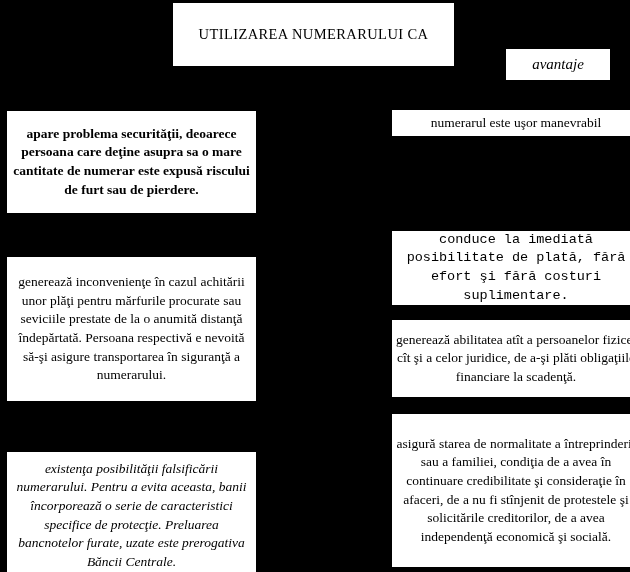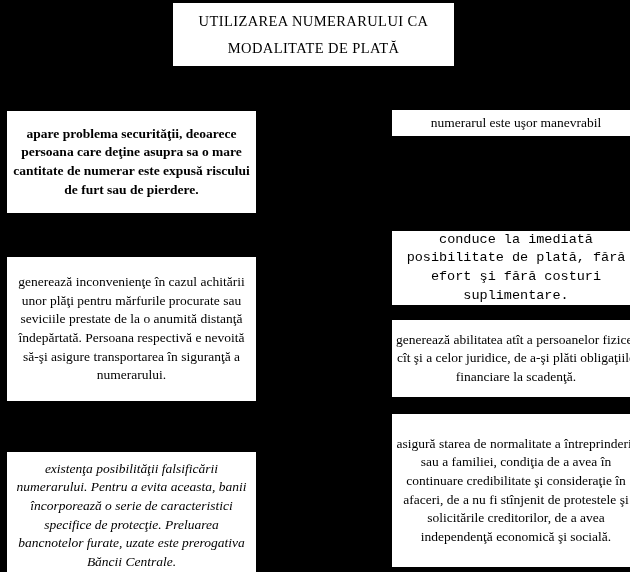--- a/index.html
+++ b/index.html
@@ -57,24 +57,24 @@
   .adv-3 { top: 319px; height: 79px; }
   .adv-4 { top: 413px; height: 155px; }
 </style>
 </head>
 <body>
 
 <div id="canvas">
 
   <div class="box title-box">
     <span>UTILIZAREA NUMERARULUI CA</span>
-    <span>MODALITATE DE PLATĂ</span>
   </div>
 
 
+  <div class="box label-box label-right">avantaje</div>
 
   <div class="box text-box col-left dis-0">apare problema securităţii, deoarece persoana care deţine asupra sa o mare cantitate de numerar este expusă riscului de furt sau de pierdere.</div>
 
   <div class="box text-box col-left dis-1">generează inconvenienţe în cazul achitării unor plăţi pentru mărfurile procurate sau seviciile prestate de la o anumită distanţă îndepărtată. Persoana respectivă e nevoită să-şi asigure transportarea în siguranţă a numerarului.</div>
 
   <div class="box text-box col-left dis-2">existenţa posibilităţii falsificării numerarului. Pentru a evita aceasta, banii încorporează o serie de caracteristici specifice de protecţie. Preluarea bancnotelor furate, uzate este prerogativa Băncii Centrale.</div>
 
   <div class="box text-box col-right adv-0">numerarul este uşor manevrabil</div>
 
 

